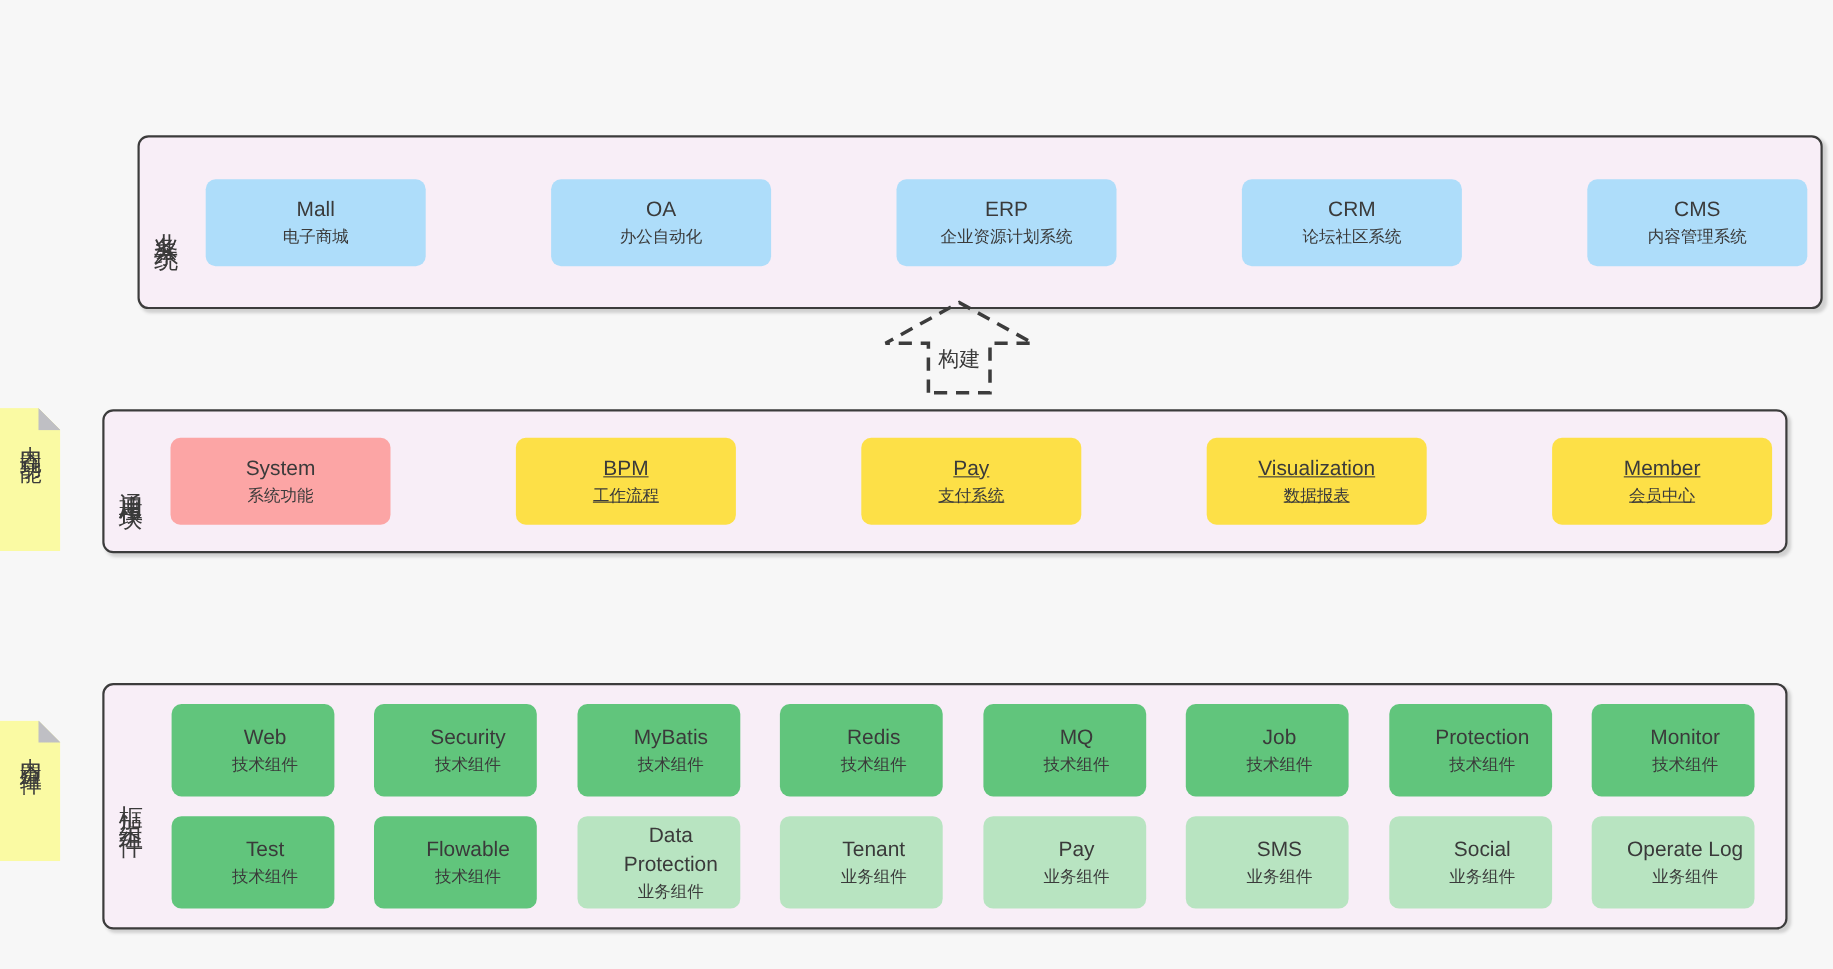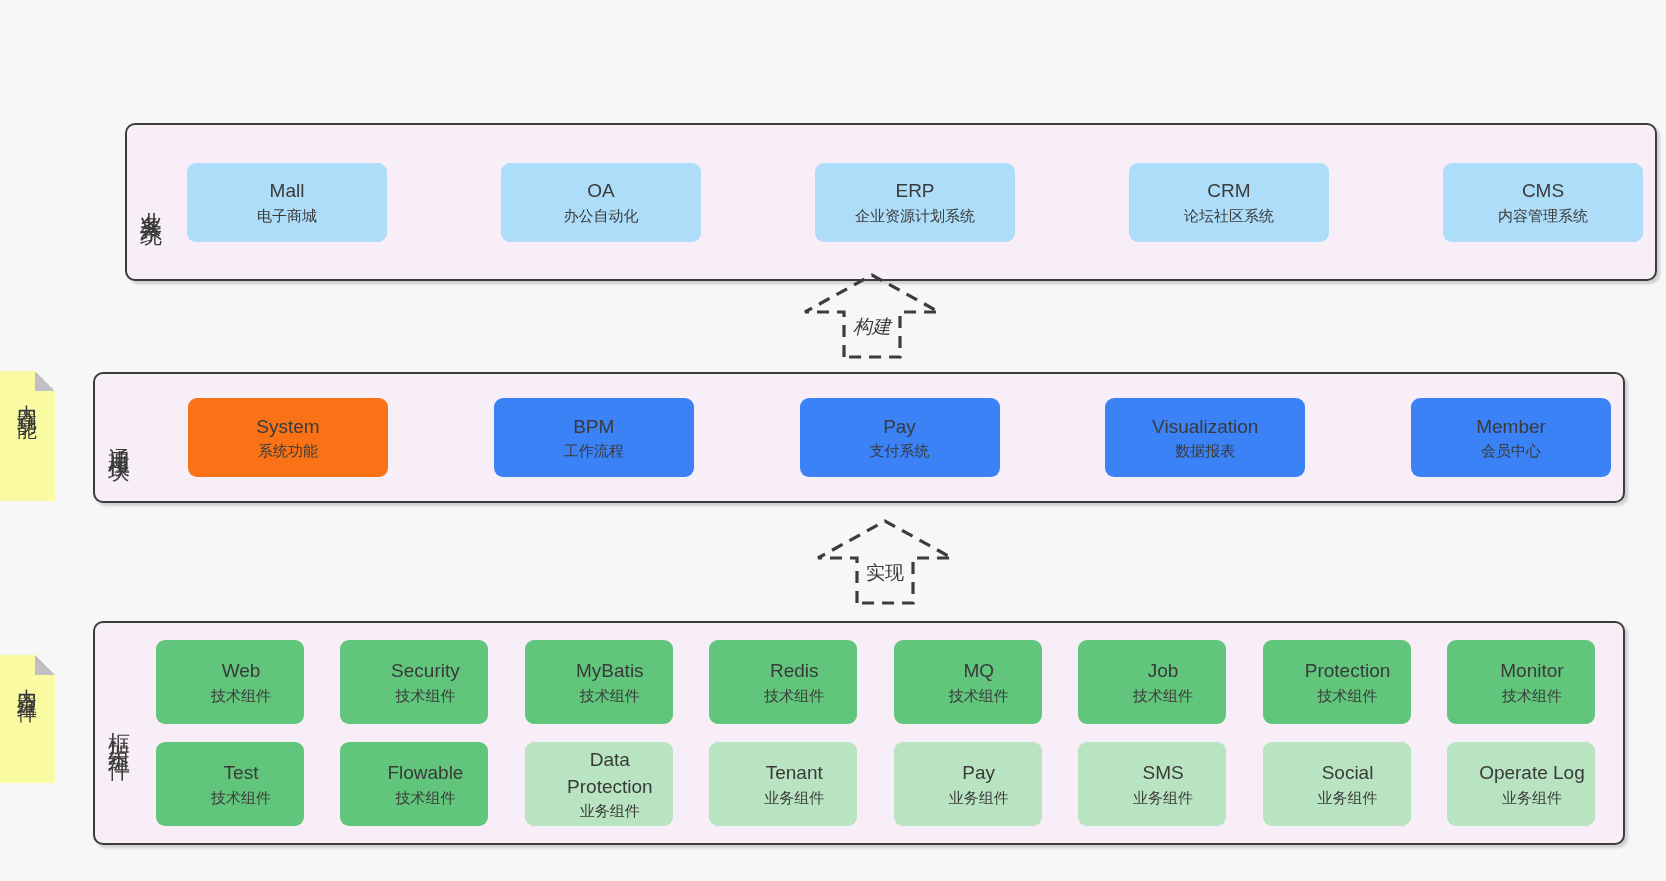--- a/index.html
+++ b/index.html
@@ -41,22 +41,22 @@
   .box {
     width:200px; height:79px; border-radius:9px;
     display:flex; flex-direction:column; align-items:center; justify-content:center;
     text-align:center; line-height:1.4; padding:0 6px; box-sizing:border-box;
   }
   .row8 .box { width:148px; height:84px;padding-left:28px; }
   .box-title { font-size:19px; }
   .box-sub   { font-size:15px; }
 
   .blue   { background:#aeddfa; }
-  .red    { background:#f97316;margin-left:33px; }
-  .pink   { background:#3b82f6; }
+  .red    { background:#fca5a5; }
+  .pink   { background:#fde047;text-decoration:underline; }
   .green  { background:#61c57c; }
   .lgreen { background:#b8e4c1; }
 
   
   .note {
     position:absolute; width:55px; background:#fafaa3;
     clip-path:polygon(0 0, calc(100% - 20px) 0, 100% 20px, 100% 100%, 0 100%);
     display:flex; justify-content:center; padding-top:18px; box-sizing:border-box;
   }
   .fold {
@@ -113,21 +113,21 @@
         <div class="box-title">CRM</div>
         <div class="box-sub">论坛社区系统</div>
       </div>
       <div class="box blue">
         <div class="box-title">CMS</div>
         <div class="box-sub">内容管理系统</div>
       </div>
     </div>
   </section>
 
-  <div class="arrow" style="left:802px; top:272px;font-style:italic;">
+  <div class="arrow" style="left:802px; top:272px;">
     <svg viewBox="0 0 140 88">
       <polygon points="42,85 42,40 3,40 70,3 137,40 98,40 98,85"></polygon>
     </svg>
     <div class="arrow-label">构建</div>
   </div>
 
   <section class="container" style="top:372px; height:131px;">
     <div class="vlabel">通用模块</div>
     <div class="row">
       <div class="box red">
@@ -146,26 +146,20 @@
         <div class="box-title">Visualization</div>
         <div class="box-sub">数据报表</div>
       </div>
       <div class="box pink">
         <div class="box-title">Member</div>
         <div class="box-sub">会员中心</div>
       </div>
     </div>
   </section>
 
-  <div class="arrow" style="left:815px; top:518px;">
-    <svg viewBox="0 0 140 88">
-      <polygon points="42,85 42,40 3,40 70,3 137,40 98,40 98,85"></polygon>
-    </svg>
-    <div class="arrow-label">实现</div>
-  </div>
 
   <section class="container" style="top:621px; height:224px;">
     <div class="vlabel spread">框架组件</div>
     <div class="rows">
       <div class="row8">
         <div class="box green">
           <div class="box-title">Web</div>
           <div class="box-sub">技术组件</div>
         </div>
         <div class="box green">

